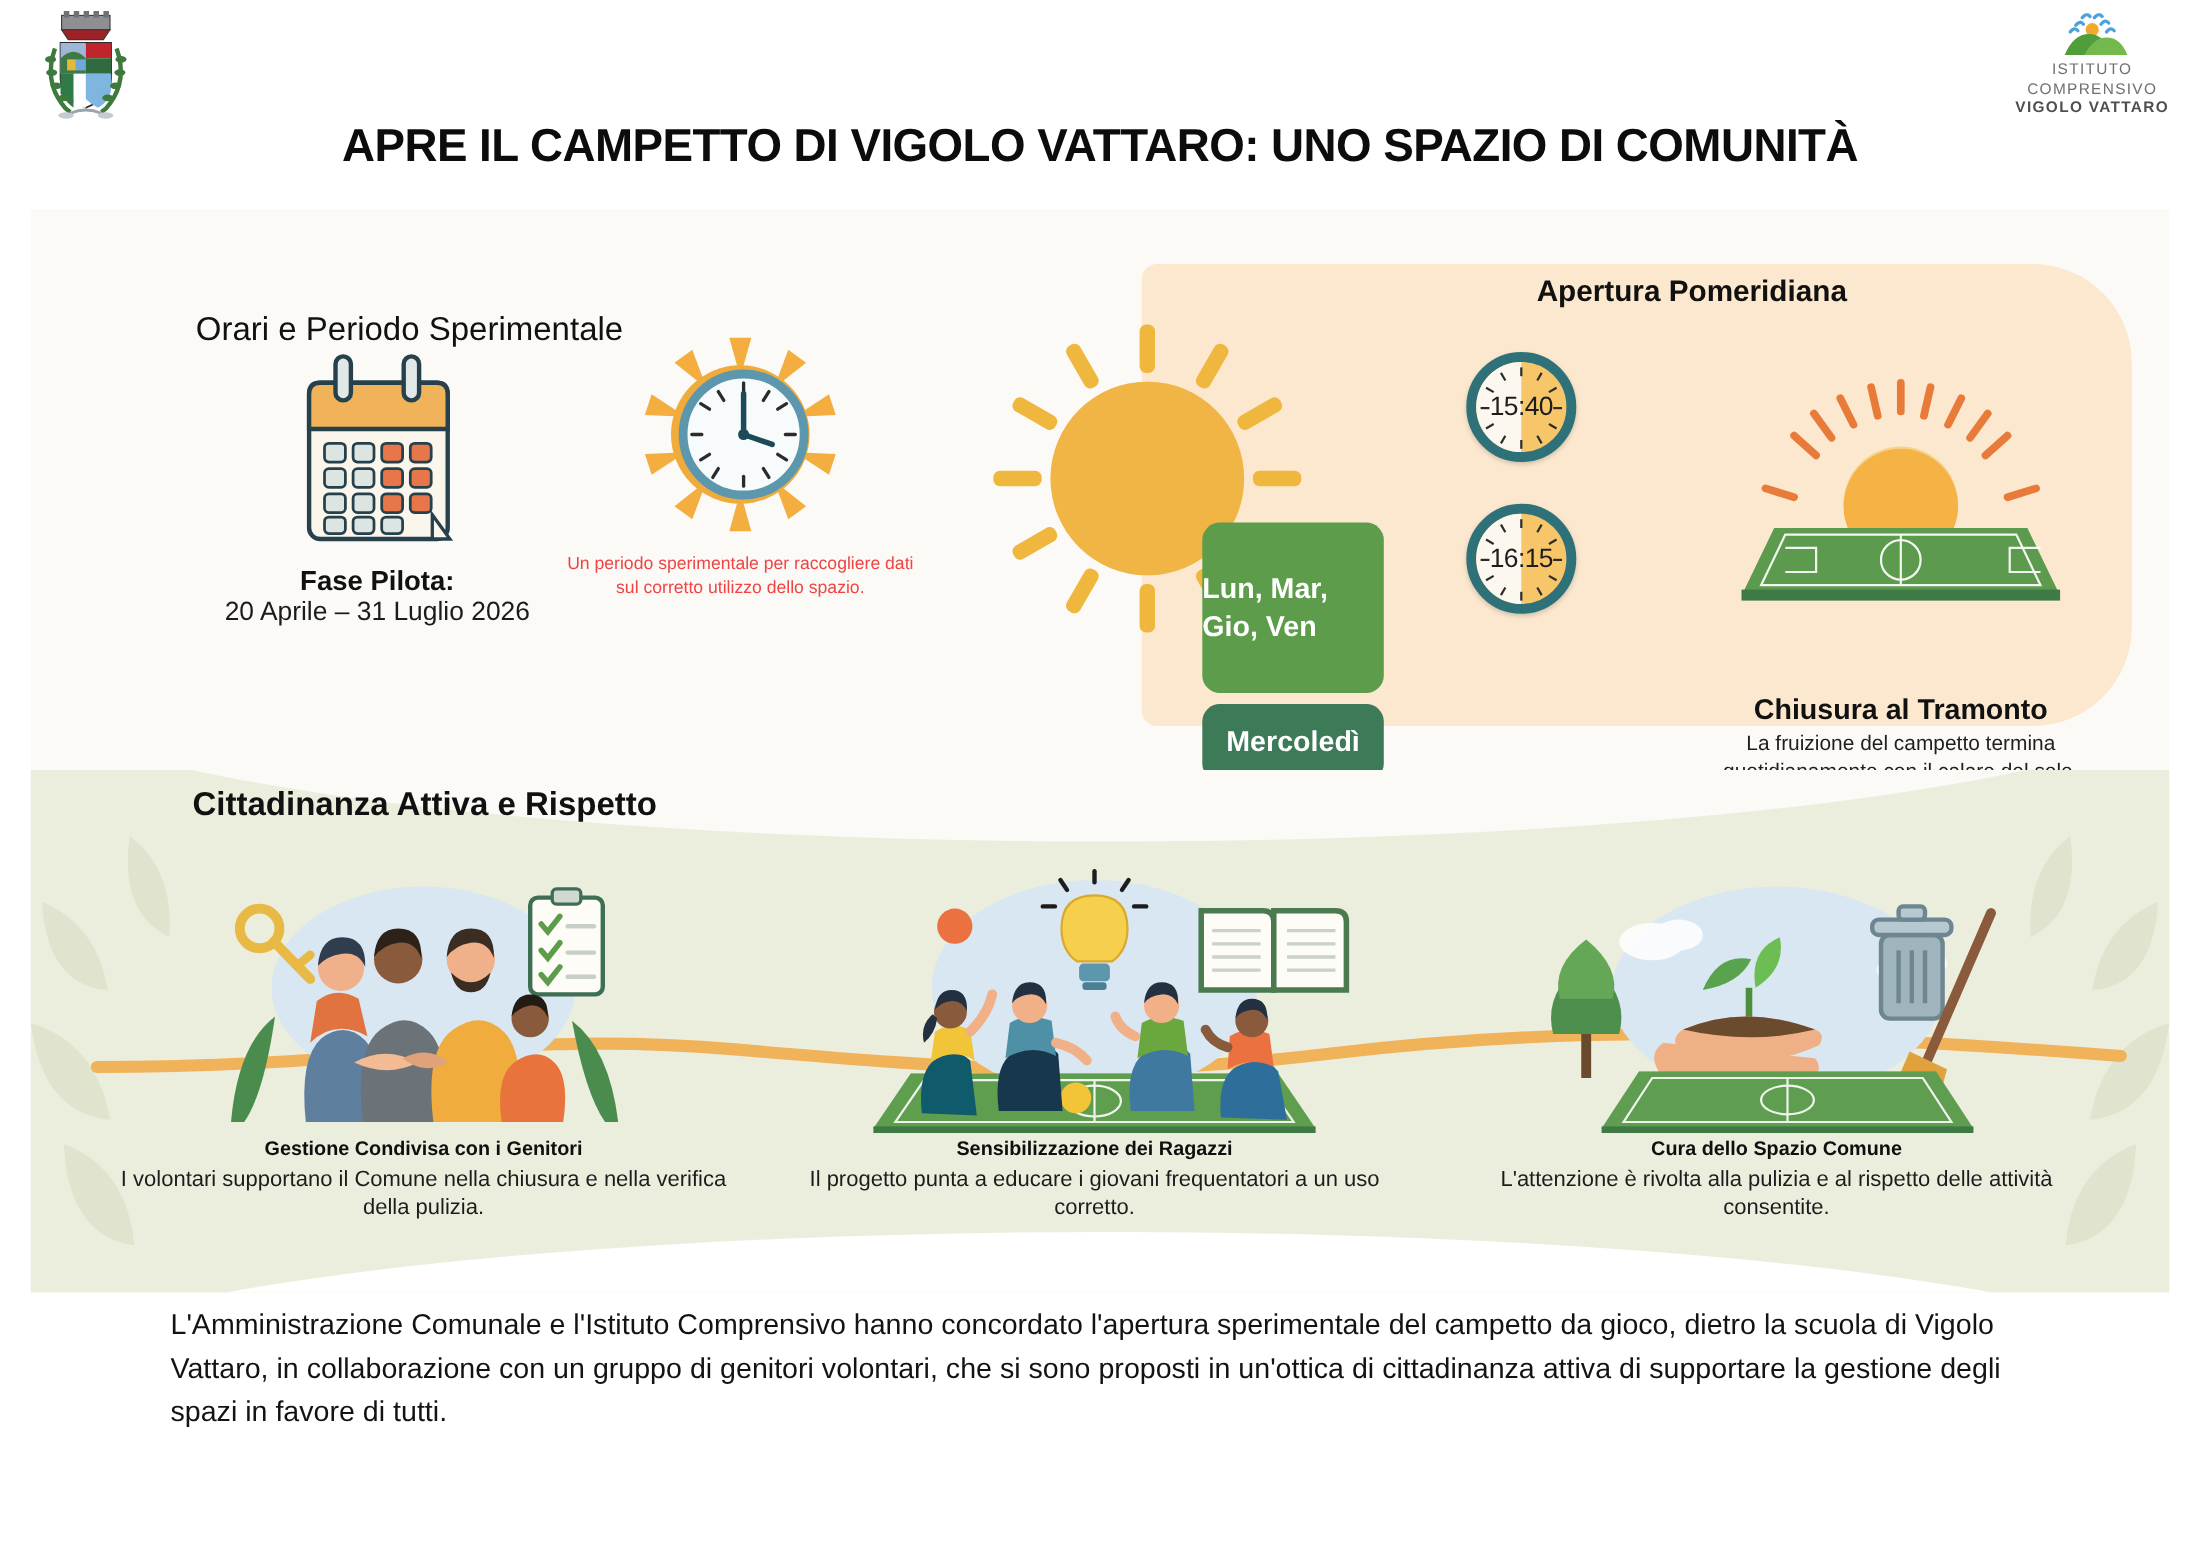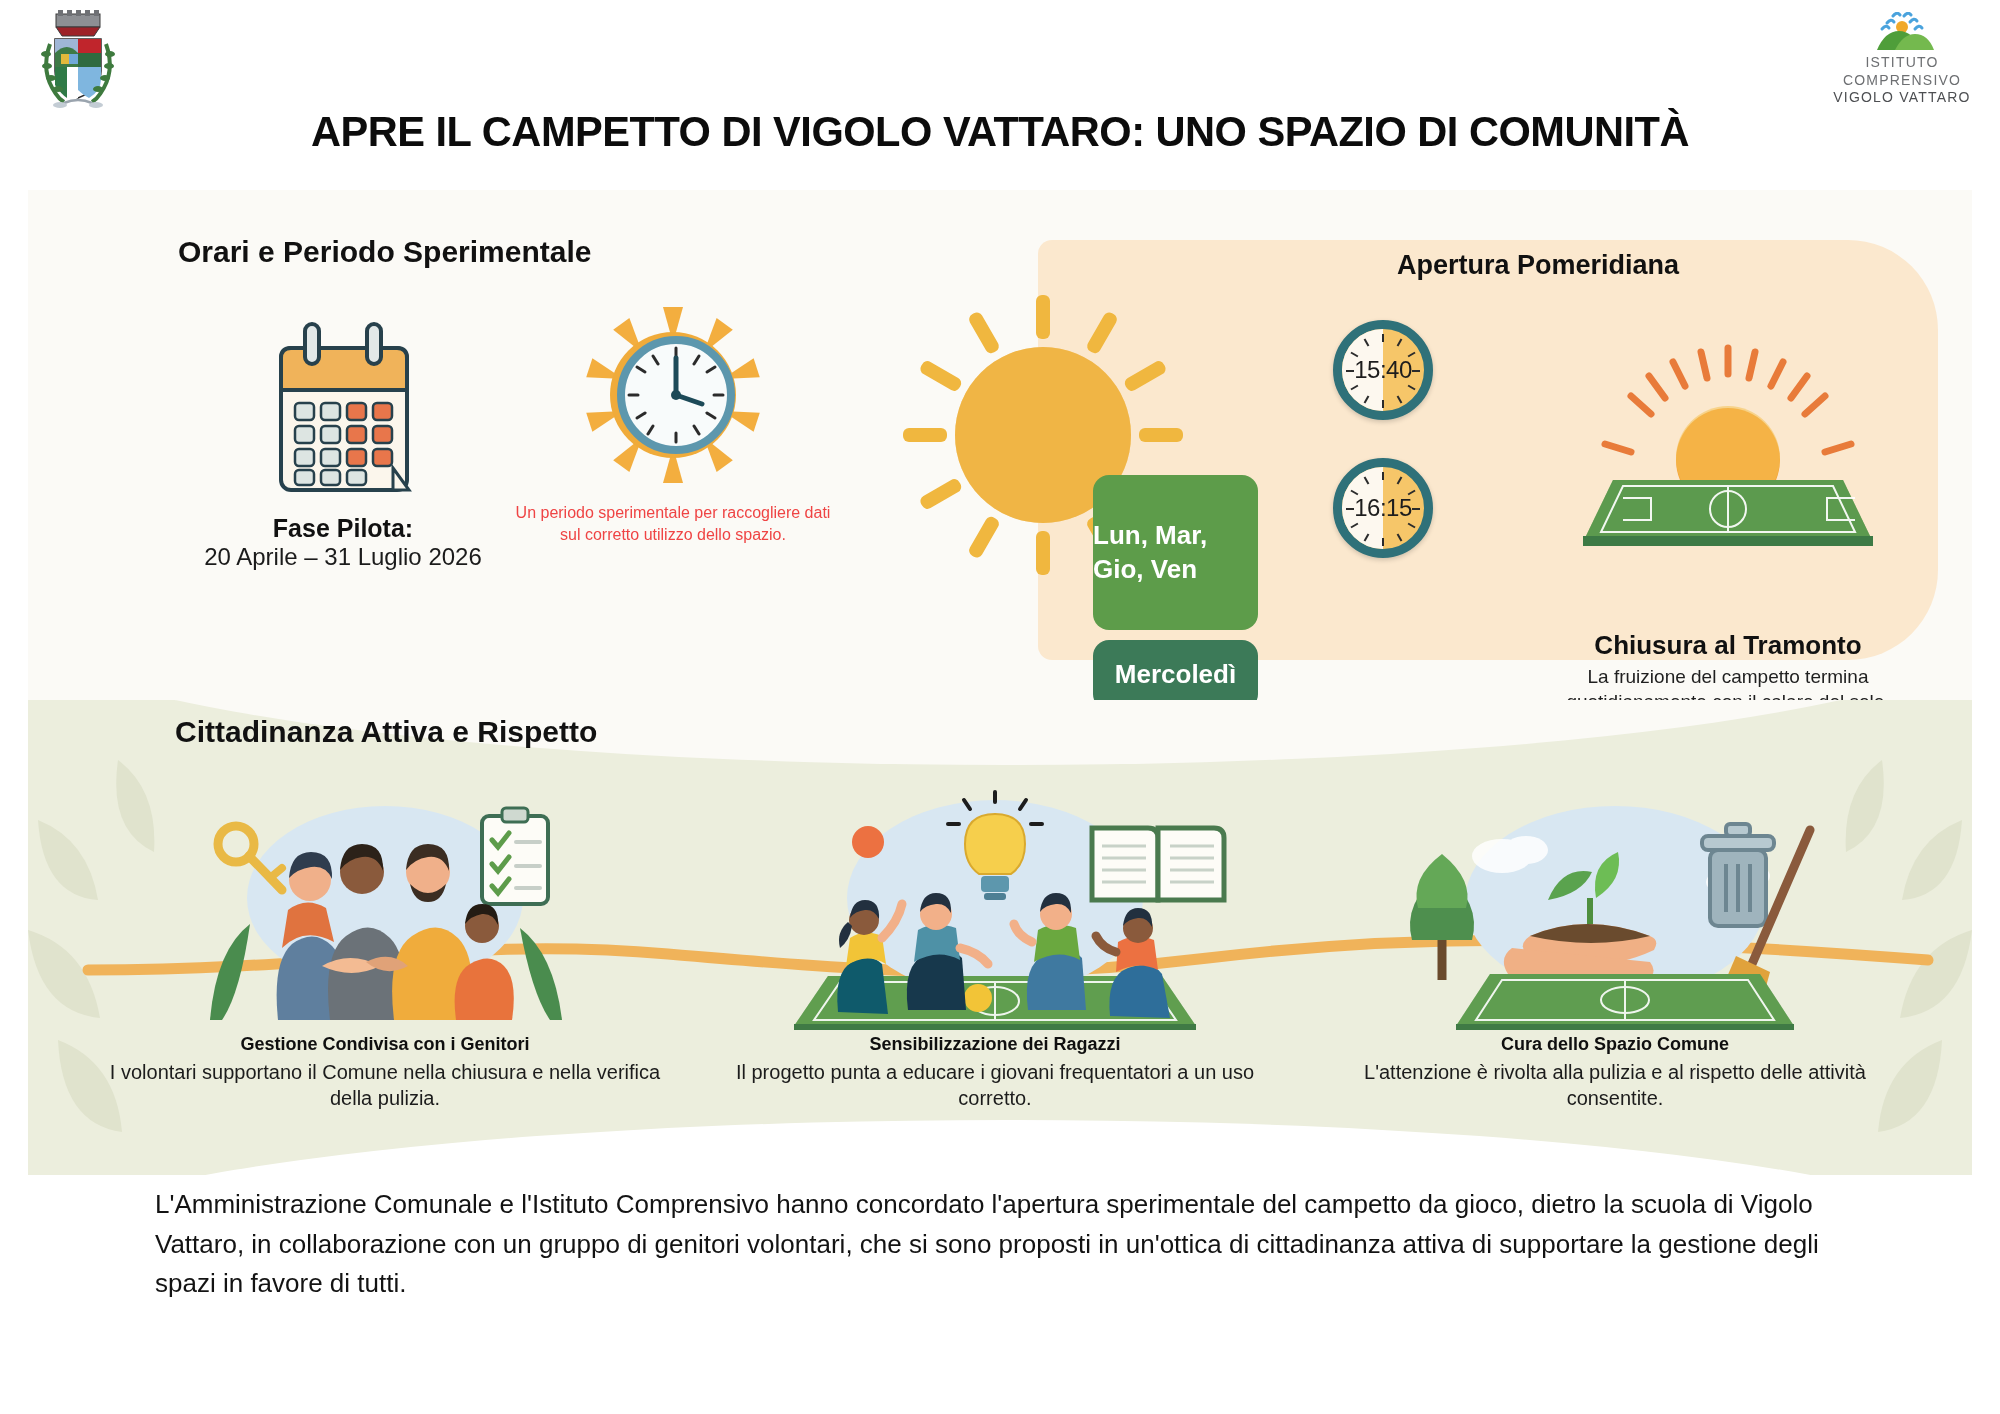--- a/index.html
+++ b/index.html
@@ -3,29 +3,29 @@
 <meta charset="utf-8">
 <style>
   html,body{margin:0;padding:0;background:#ffffff;}
   body{width:2000px;height:1414px;font-family:"Liberation Sans",sans-serif;overflow:hidden;position:relative;}
 
   
   .header{position:absolute;left:0;top:0;width:2000px;height:185px;}
   .crest{position:absolute;left:28px;top:8px;width:100px;height:105px;}
   .ic-logo{position:absolute;right:28px;top:12px;width:140px;height:78px;text-align:center;}
   .ic-logo .lg-txt{font-size:14px;letter-spacing:1.2px;color:#6d6f72;line-height:1.25;}
-  .ic-logo .lg-txt .b{font-weight:normal;color:#4d4f52;}
+  .ic-logo .lg-txt .b{font-weight:bold;color:#4d4f52;}
   .main-title{position:absolute;left:0;top:108px;width:2000px;text-align:center;
     font-size:42px;font-weight:bold;letter-spacing:-0.5px;color:#0c0c0c;
     font-family:"Liberation Sans",sans-serif;white-space:nowrap;transform:scaleX(0.99);}
 
   
   .card-top{position:absolute;left:28px;top:190px;width:1944px;height:520px;
     background:#fbfaf6;overflow:hidden;}
-  .sec-title{font-size:30px;font-weight:bold;color:#111;}
+  .sec-title{font-size:30px;font-weight:normal;color:#111;margin-top:48px;}
 
   .peach-panel{position:absolute;left:1010px;top:50px;width:900px;height:420px;
     background:#fbe8ce;border-radius:14px 90px 90px 14px;}
 
   .sun-big{position:absolute;left:865px;top:95px;width:300px;height:300px;}
 
   .daychip{position:absolute;border-radius:16px;color:#fff;font-weight:bold;
     font-size:26px;display:flex;align-items:center;justify-content:center;
     text-align:left;line-height:1.28;}
   .chip-a{left:1065px;top:285px;width:165px;height:155px;background:#5d9c4a;}

